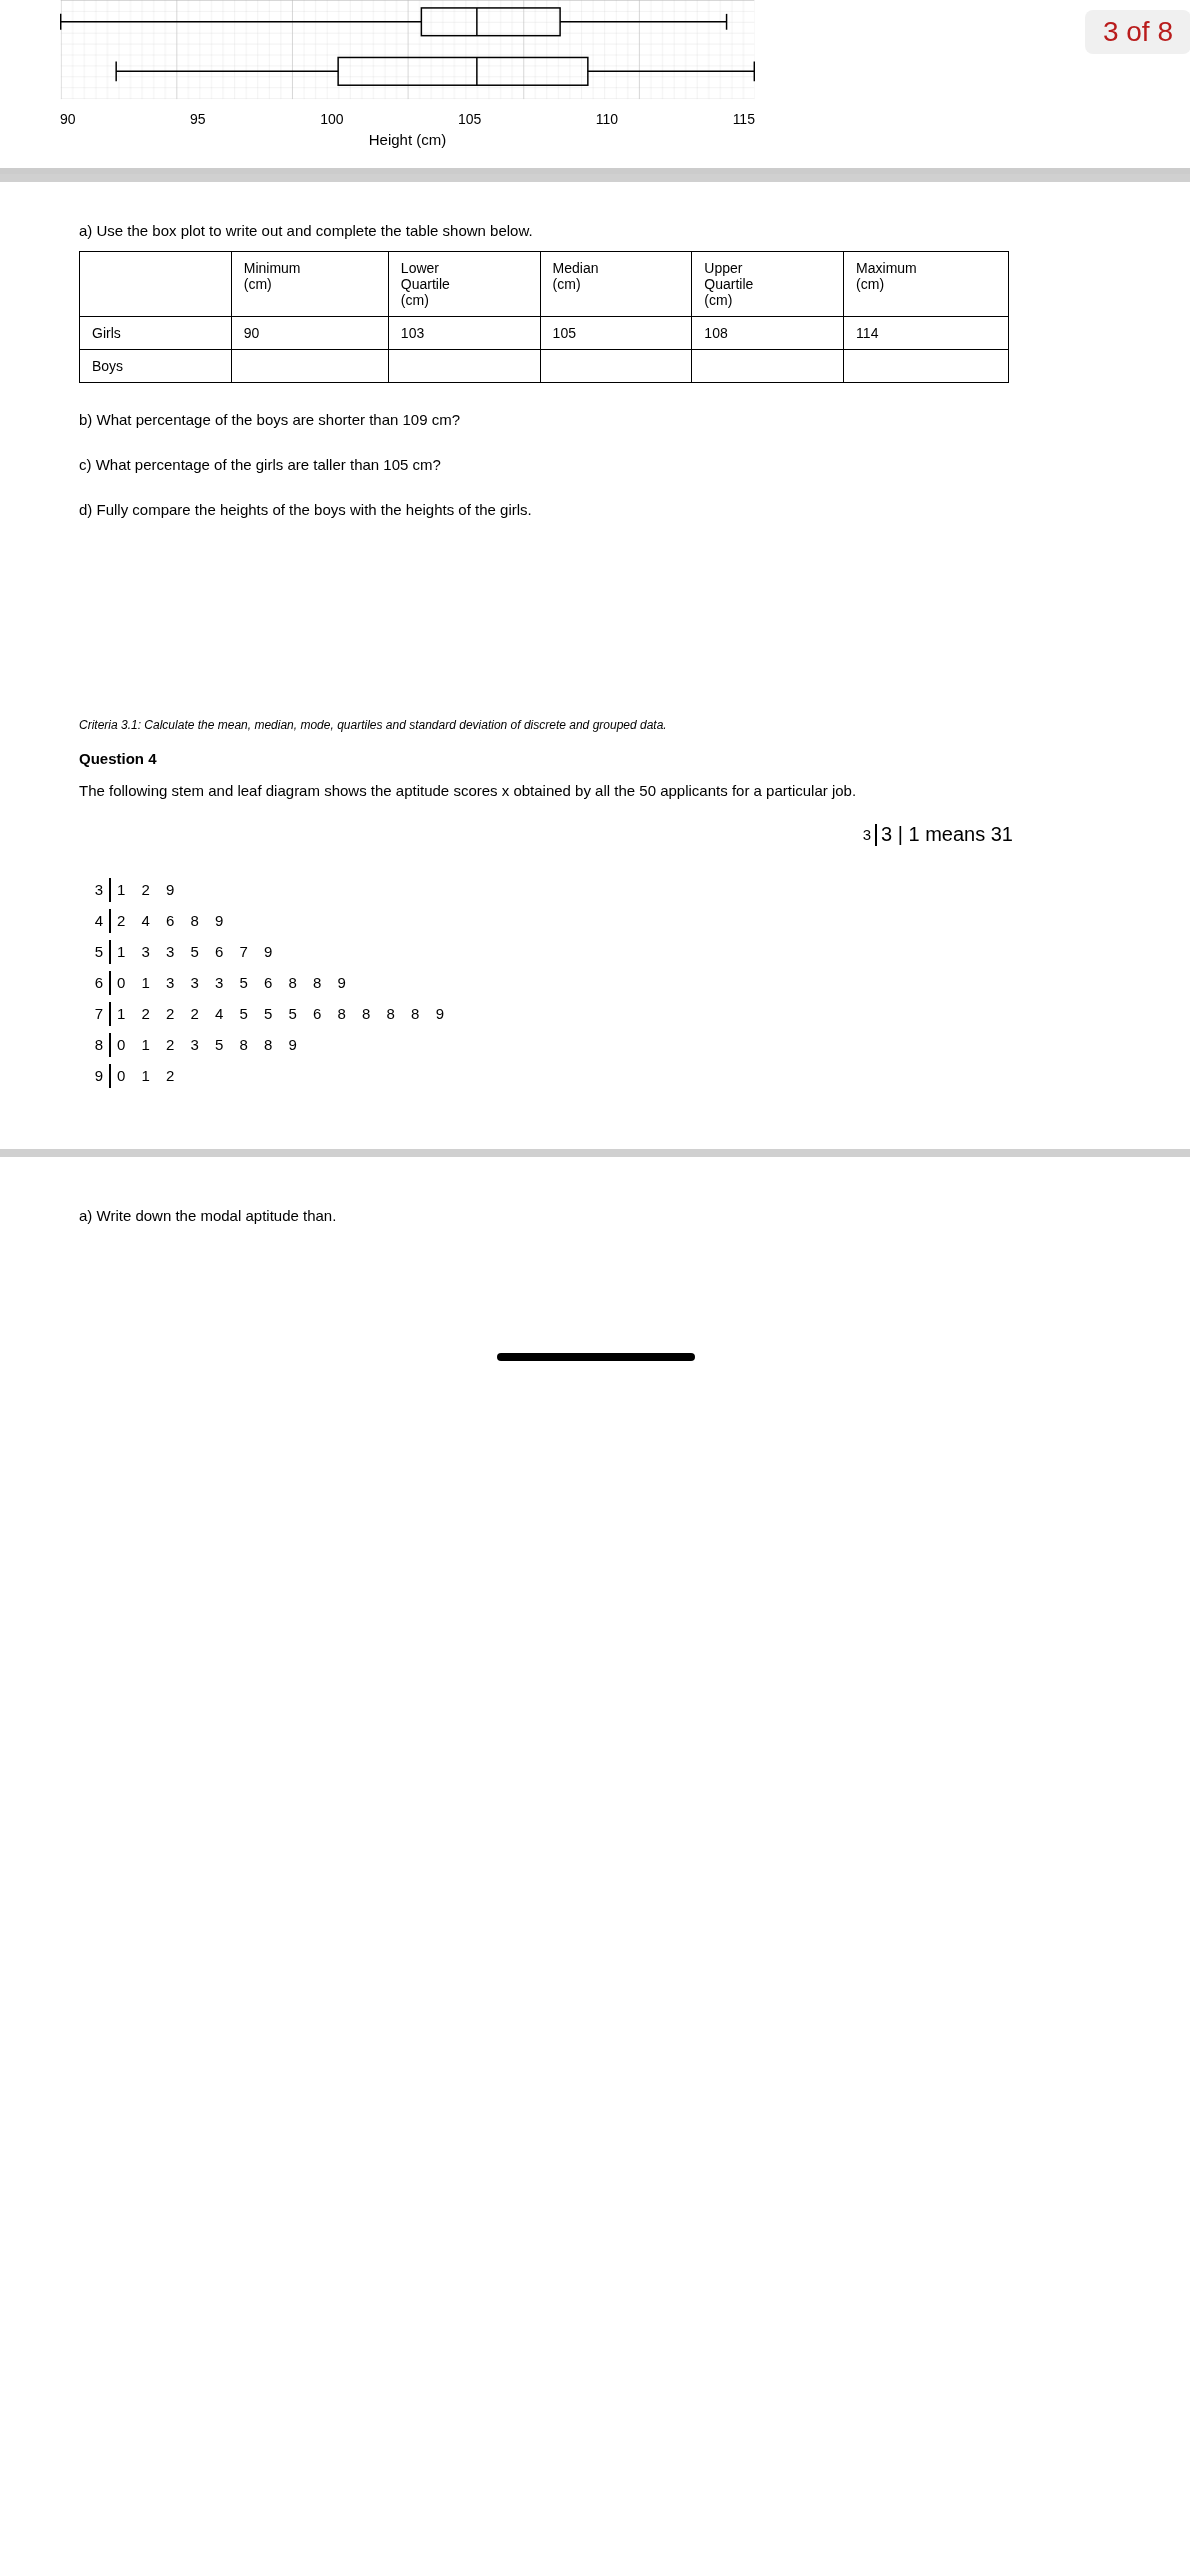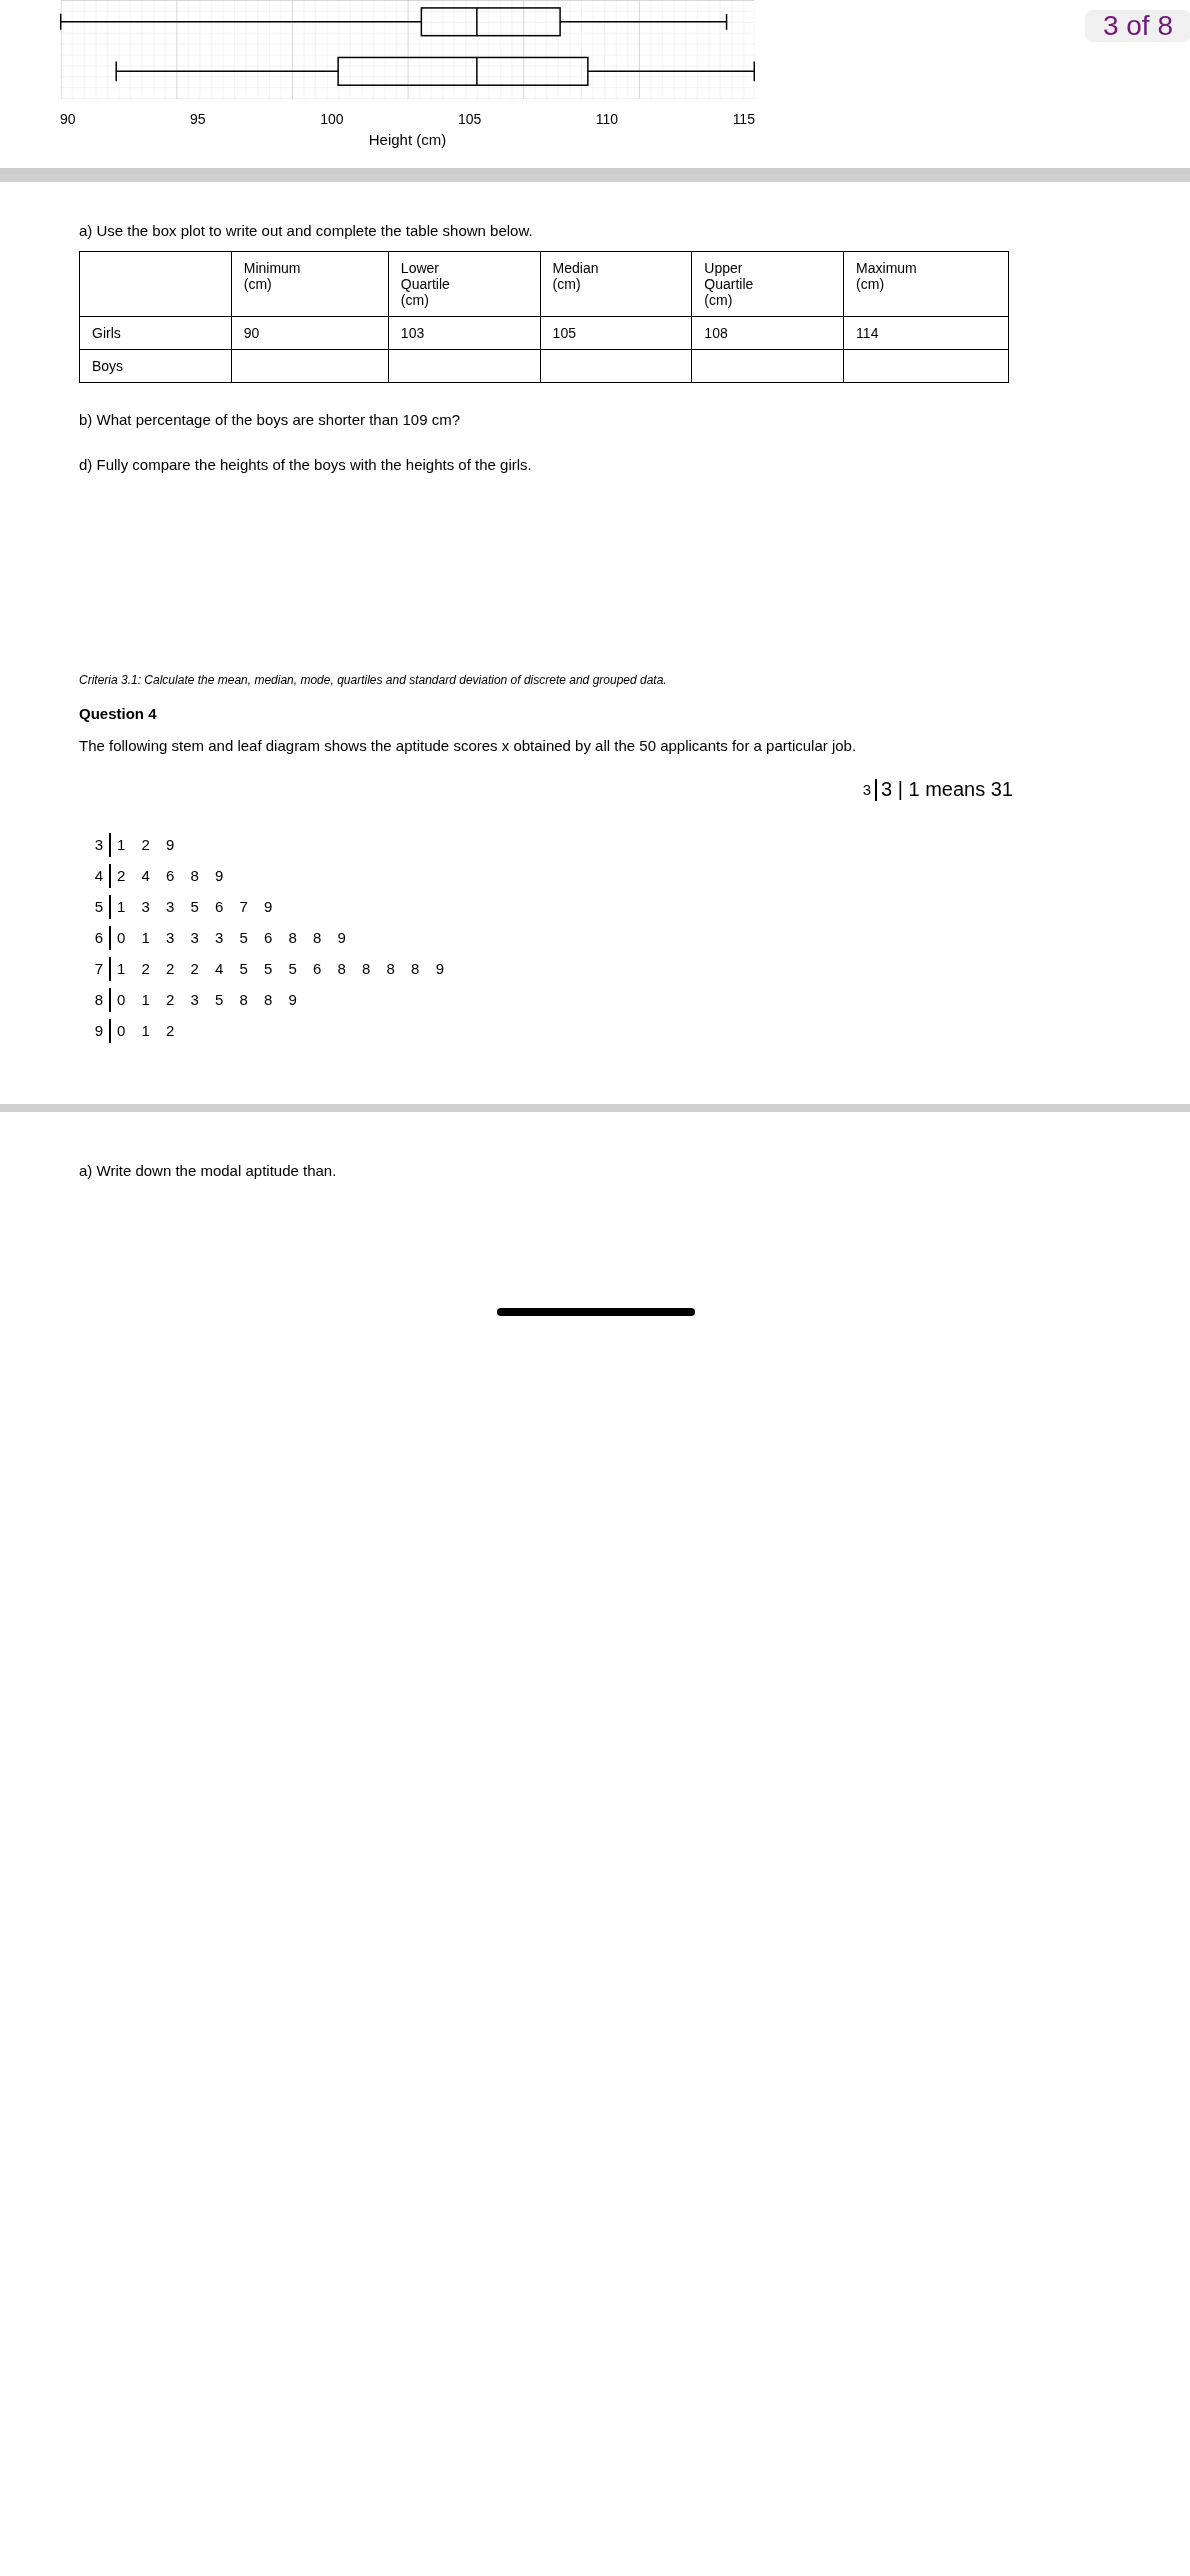--- a/index.html
+++ b/index.html
@@ -44,23 +44,23 @@
       font-size: 15px;
       margin-top: 4px;
     }
 
     .page-badge {
       position: absolute;
       top: 10px;
       right: 0;
       background: #f0f0f0;
       border-radius: 8px;
-      padding: 0 18px;
+      padding: 6px 18px;
       font-size: 28px;
-      color: #701a75;
+      color: #b91c1c;
       font-weight: 300;
     }
 
     
     .separator {
       height: 8px;
       background: #d0d0d0;
       margin: 0;
     }
 
@@ -271,20 +271,23 @@
             <td></td>
           </tr>
         </tbody>
       </table>
     </div>
 
     <div class="question-part">
       <div class="question-part-label">b)  What percentage of the boys are shorter than 109 cm?</div>
     </div>
 
+    <div class="question-part">
+      <div class="question-part-label">c)  What percentage of the girls are taller than 105 cm?</div>
+    </div>
 
     <div class="question-part" style="margin-bottom: 198px;">
       <div class="question-part-label">d)  Fully compare the heights of the boys with the heights of the girls.</div>
     </div>
 
     <div class="criteria-text">Criteria 3.1:  Calculate the mean, median, mode, quartiles and standard deviation of discrete and grouped data.</div>
 
     <div class="question-heading">Question 4</div>
     <div class="question-text">The following stem and leaf diagram shows the aptitude scores x obtained by all the 50 applicants for a particular job.</div>
 

